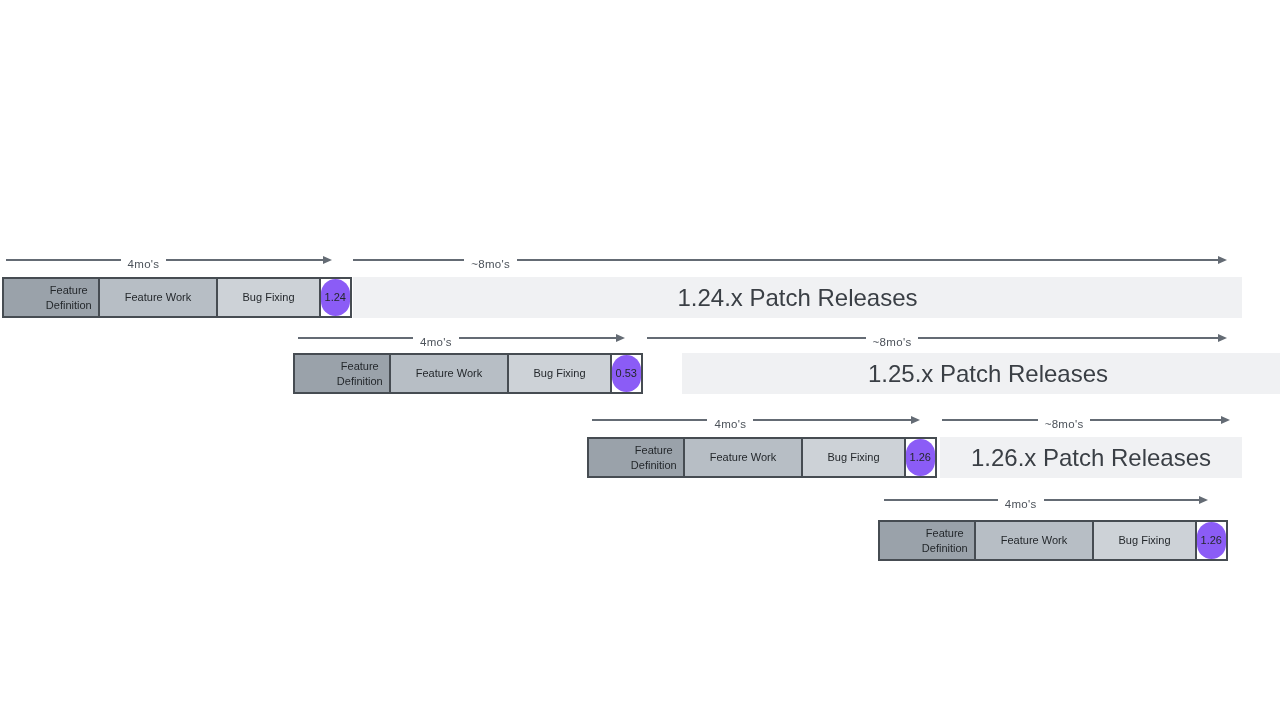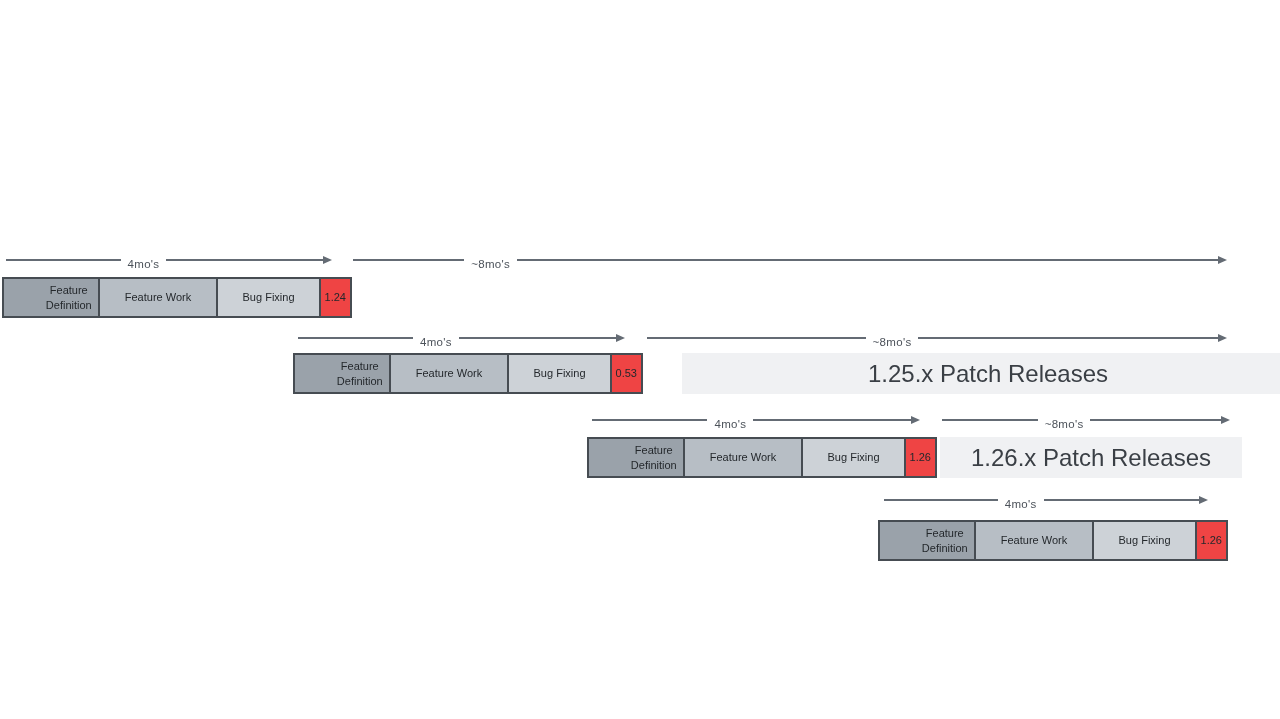--- a/index.html
+++ b/index.html
@@ -40,21 +40,21 @@
     display:flex; border:2px solid #464c52; background:#fff;
   }
   .seg-box {
     display:flex; align-items:center; justify-content:center;
     text-align:center; font-size:11px; line-height:1.3;
     color:#24282c; padding:0 4px;
   }
   .seg-fd  { width:96px;  background:#9aa2aa; border-right:2px solid #464c52;padding-left:40px; }
   .seg-fw  { width:120px; background:#b7bec5; border-right:2px solid #464c52; }
   .seg-bf  { width:103px;  background:#cdd2d7; border-right:2px solid #464c52; }
-  .seg-ver { flex:1;      background:#ef4444; }
+  .seg-ver { flex:1;      background:#8b5cf6;border-radius:18px; }
 
   
   .patch {
     position:absolute; height:41px; background:#f0f1f3;
     display:flex; align-items:center; justify-content:center;
   }
   .patch span { font-size:24px; color:#3a3f45; white-space:nowrap; }
 
   
   .a4-1 { left:6px;   top:250px; width:326px; }
@@ -90,20 +90,23 @@
     <span class="seg s1"></span>
     <span class="lbl">~8mo's</span>
     <span class="seg s2"></span>
     <span class="head"></span>
   </div>
   <div class="bar bar-1">
     <div class="seg-box seg-fd">Feature Definition</div>
     <div class="seg-box seg-fw">Feature Work</div>
     <div class="seg-box seg-bf">Bug Fixing</div>
     <div class="seg-box seg-ver">1.24</div>
+  </div>
+  <div class="patch patch-1">
+    <span>1.24.x Patch Releases</span>
   </div>
 
   <div class="arrow a4-2">
     <span class="seg s1"></span>
     <span class="lbl">4mo's</span>
     <span class="seg s2"></span>
     <span class="head"></span>
   </div>
   <div class="arrow a8-2">
     <span class="seg s1"></span>

